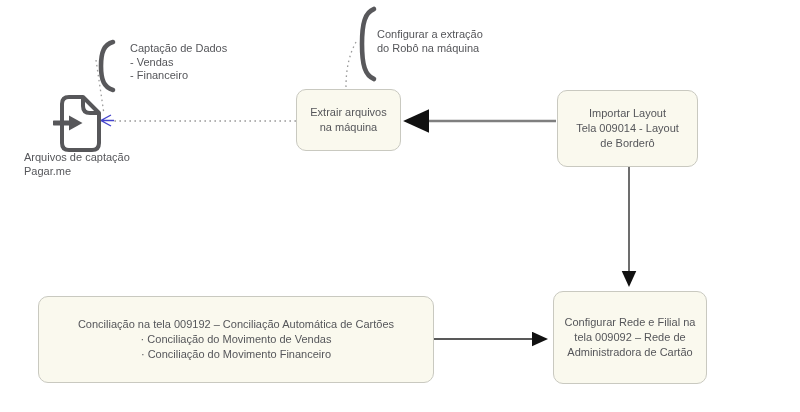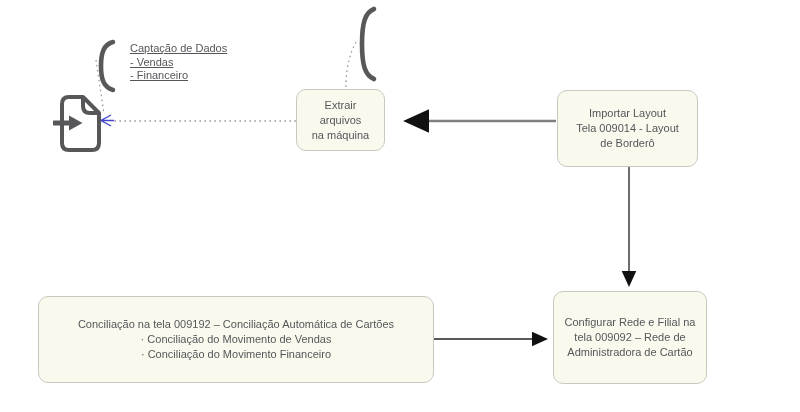--- a/index.html
+++ b/index.html
@@ -8,29 +8,29 @@
     font-family:"Liberation Sans", sans-serif;background:#ffffff;color:#55565a;
   }
   .layer{position:absolute;left:0;top:0;width:800px;height:412px;pointer-events:none;}
   .node{
     position:absolute;box-sizing:border-box;
     background:#faf9ee;border:1px solid #c9c9c0;border-radius:10px;
     display:flex;align-items:center;justify-content:center;
     font-size:11px;line-height:15px;color:#55565a;text-align:center;
     white-space:pre-line;padding:4px 6px;
   }
-  .node-extrair{left:296px;top:89px;width:89px;height:62px;}
+  .node-extrair{left:296px;top:89px;width:105px;height:62px;}
   .node-importar{left:557px;top:90px;width:141px;height:77px;}
   .node-conciliacao{left:38px;top:296px;width:396px;height:87px;}
   .node-configurar-rede{left:553px;top:291px;width:154px;height:93px;}
   .annotation{
     position:absolute;font-size:11px;line-height:13.5px;color:#55565a;
     white-space:pre-line;
   }
-  .ann-captacao{left:130px;top:42px;text-decoration:underline;}
+  .ann-captacao{left:130px;top:42px;}
   .ann-configurar-extracao{left:377px;top:28px;}
   .ann-arquivos{left:24px;top:151px;}
   .svgabs{position:absolute;}
 </style>
 </head>
 <body>
 
 <div class="stage">
 
   <svg class="layer" viewBox="0 0 800 412">
@@ -70,21 +70,25 @@
   </svg>
 
   <svg class="svgabs" style="left:357px;top:6px;" width="22" height="76" viewBox="0 0 22 76">
     <path d="M17,3 C8,6.5 5,17 5,38 C5,59 8,69.5 17,73" fill="none" stroke="#58585b" stroke-width="4.6" stroke-linecap="round"></path>
   </svg>
 
   <div class="annotation ann-captacao">Captação de Dados
 - Vendas
 - Financeiro</div>
 
+  <div class="annotation ann-configurar-extracao">Configurar a extração
+do Robô na máquina</div>
 
+  <div class="annotation ann-arquivos">Arquivos de captação
+Pagar.me</div>
 
   <div class="node node-extrair">Extrair arquivos
 na máquina</div>
 
   <div class="node node-importar">Importar Layout
 Tela 009014 - Layout
 de Borderô</div>
 
   <div class="node node-conciliacao">Conciliação na tela 009192 – Conciliação Automática de Cartões
 · Conciliação do Movimento de Vendas

